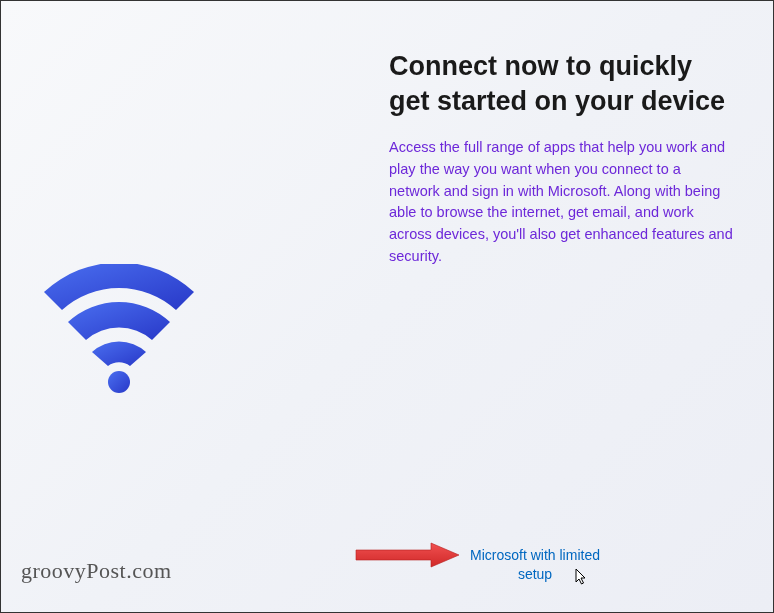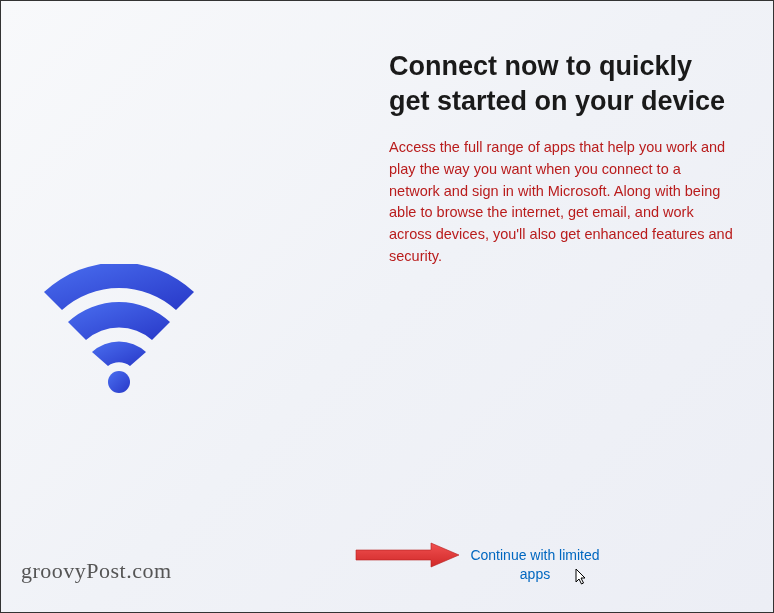--- a/index.html
+++ b/index.html
@@ -39,21 +39,21 @@
     }
     .page-title {
       font-size: 27px;
       font-weight: 600;
       color: #1a1a1a;
       line-height: 1.3;
       margin-bottom: 18px;
     }
     .page-description {
       font-size: 14.5px;
-      color: #b91c1c;
+      color: #6d28d9;
       line-height: 1.5;
       max-width: 370px;
     }
     .footer {
       position: absolute;
       bottom: 0;
       left: 0;
       right: 0;
       height: 90px;
       display: flex;
@@ -142,21 +142,21 @@
       <defs>
         <linearGradient id="arrowgrad" x1="0%" y1="0%" x2="0%" y2="100%">
           <stop offset="0%" stop-color="#f05050"></stop>
           <stop offset="100%" stop-color="#d02828"></stop>
         </linearGradient>
       </defs>
       <path d="M 5 10 L 80 10 L 80 3 L 108 15 L 80 27 L 80 20 L 5 20 Z" fill="url(#arrowgrad)" stroke="#b51f1f" stroke-width="0.6"></path>
     </svg>
   </span>
 
-  <button class="limited-setup-link">Continue with limited apps</button>
+  <button class="limited-setup-link">Microsoft with limited setup</button>
 
 
   <span class="cursor-icon">
     <svg width="14" height="18" viewBox="0 0 14 18">
       <path d="M 1 1 L 1 14 L 4 11 L 6.5 16 L 8.5 15 L 6 10 L 10 10 Z" fill="#fff" stroke="#000" stroke-width="1"></path>
     </svg>
   </span>
 </div>
 
 </body></html>

